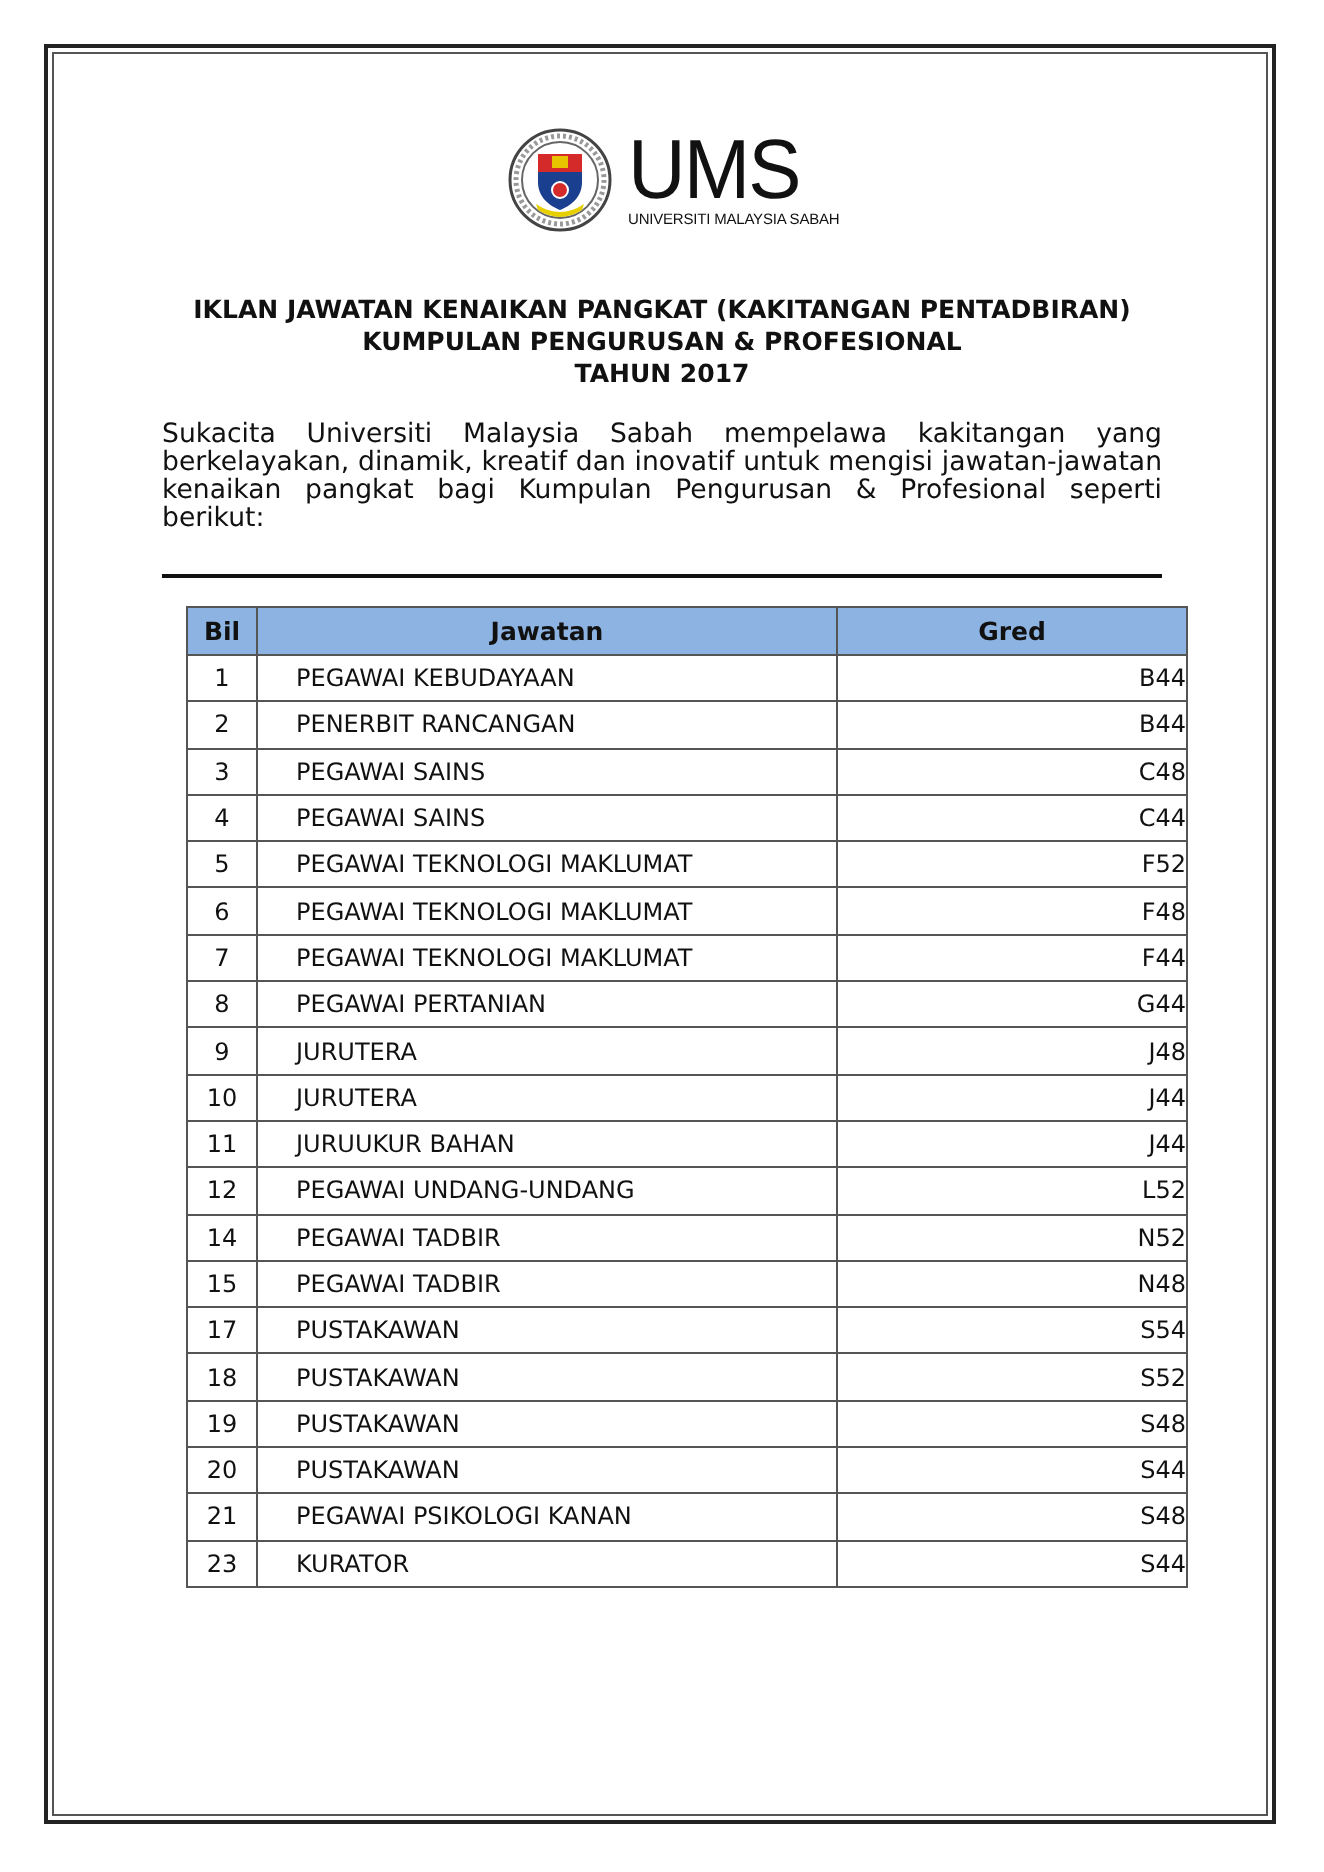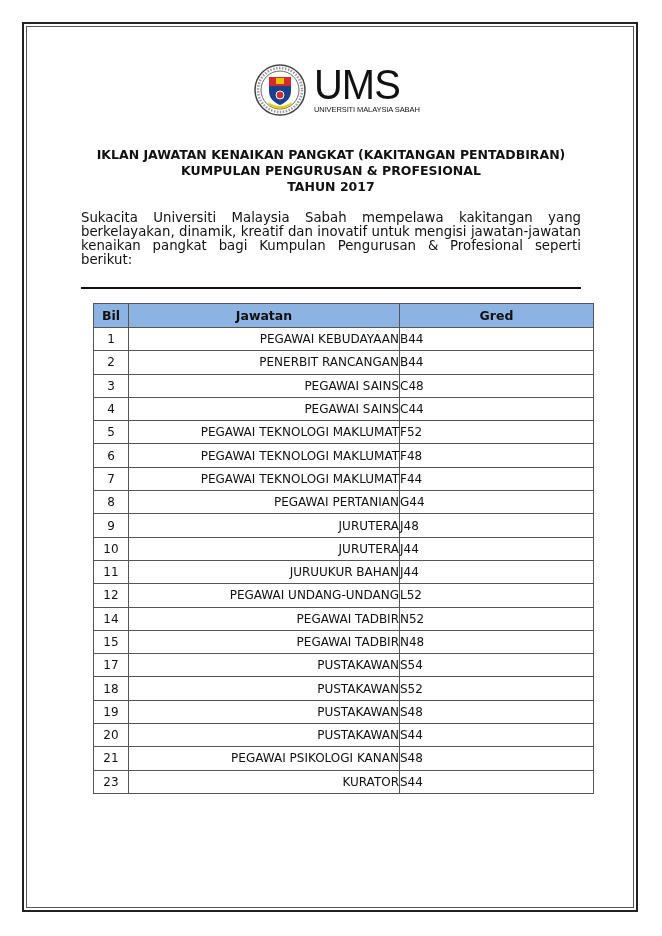--- a/index.html
+++ b/index.html
@@ -12,22 +12,22 @@
   .ums-big { font-family:"Liberation Sans", sans-serif; font-size:42px; line-height:38px; letter-spacing:-1px; font-weight:normal; color:#111; transform:scaleX(0.95); transform-origin:left; }
   .ums-small { font-family:Liberation Sans, sans-serif; font-size:7.5px; letter-spacing:-0.1px; color:#111; margin-top:1px; }
   .title { position:absolute; left:0; width:662px; text-align:center; font-weight:bold; font-size:12.5px; line-height:16px; }
   .t1 { top:147px; } .t2 { top:163px; } .t3 { top:179px; }
   .intro { position:absolute; left:81px; top:211px; width:500px; font-size:13.3px; line-height:14px; text-align:justify; text-align-last:left; }
   .rule { position:absolute; left:81px; top:287px; width:500px; height:2px; background:#111; }
   table { position:absolute; left:93px; top:303px; width:501px; border-collapse:collapse; font-size:12px; }
   th, td { border:1px solid #555; height:22.3px; padding:0; }
   th { background:#8db3e2; font-weight:bold; font-size:12.5px; height:23px; }
   td.bil { width:34px; text-align:center; }
-  td.jaw { width:270px; text-align:right; padding-left:0;margin-left:16px; }
-  td.gred { text-align:left; }
+  td.jaw { width:270px; text-align:left; padding-left:19px;margin-left:16px; }
+  td.gred { text-align:right; }
 </style>
 </head>
 <body>
 
 <div class="frame-outer"></div>
 <div class="frame-inner"></div>
 
 <div class="logo">
   <svg class="crest" viewBox="0 0 52 52">
     <circle cx="26" cy="26" r="25" fill="#fff" stroke="#444" stroke-width="1.5"></circle>

